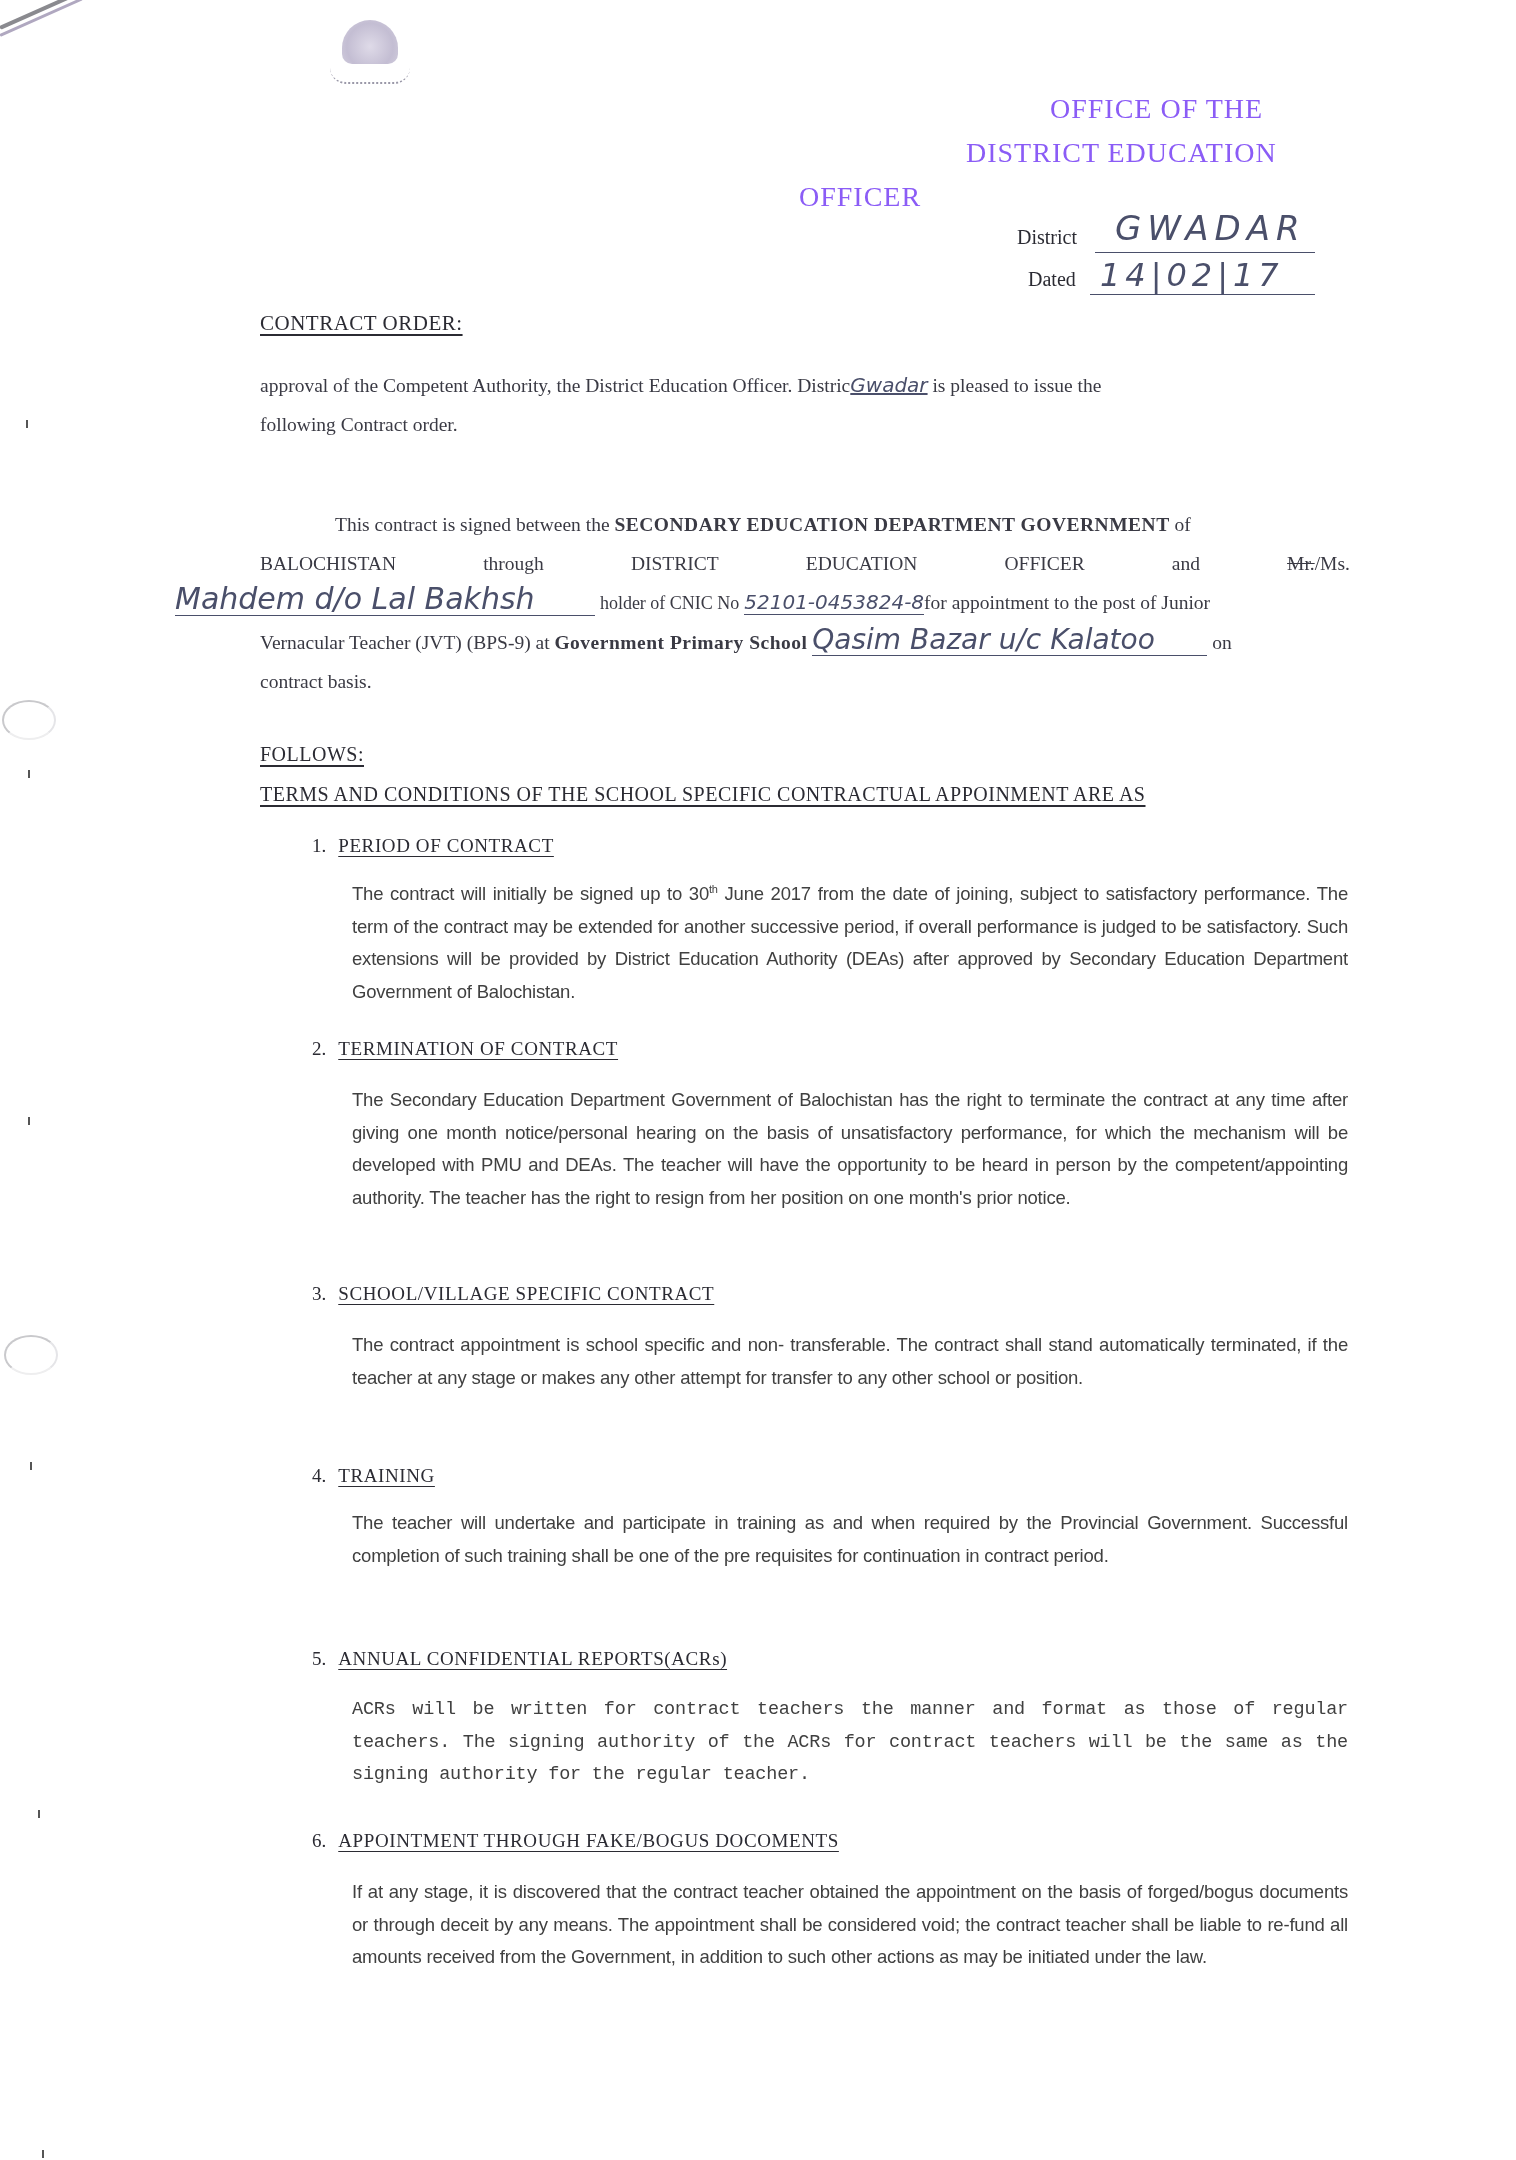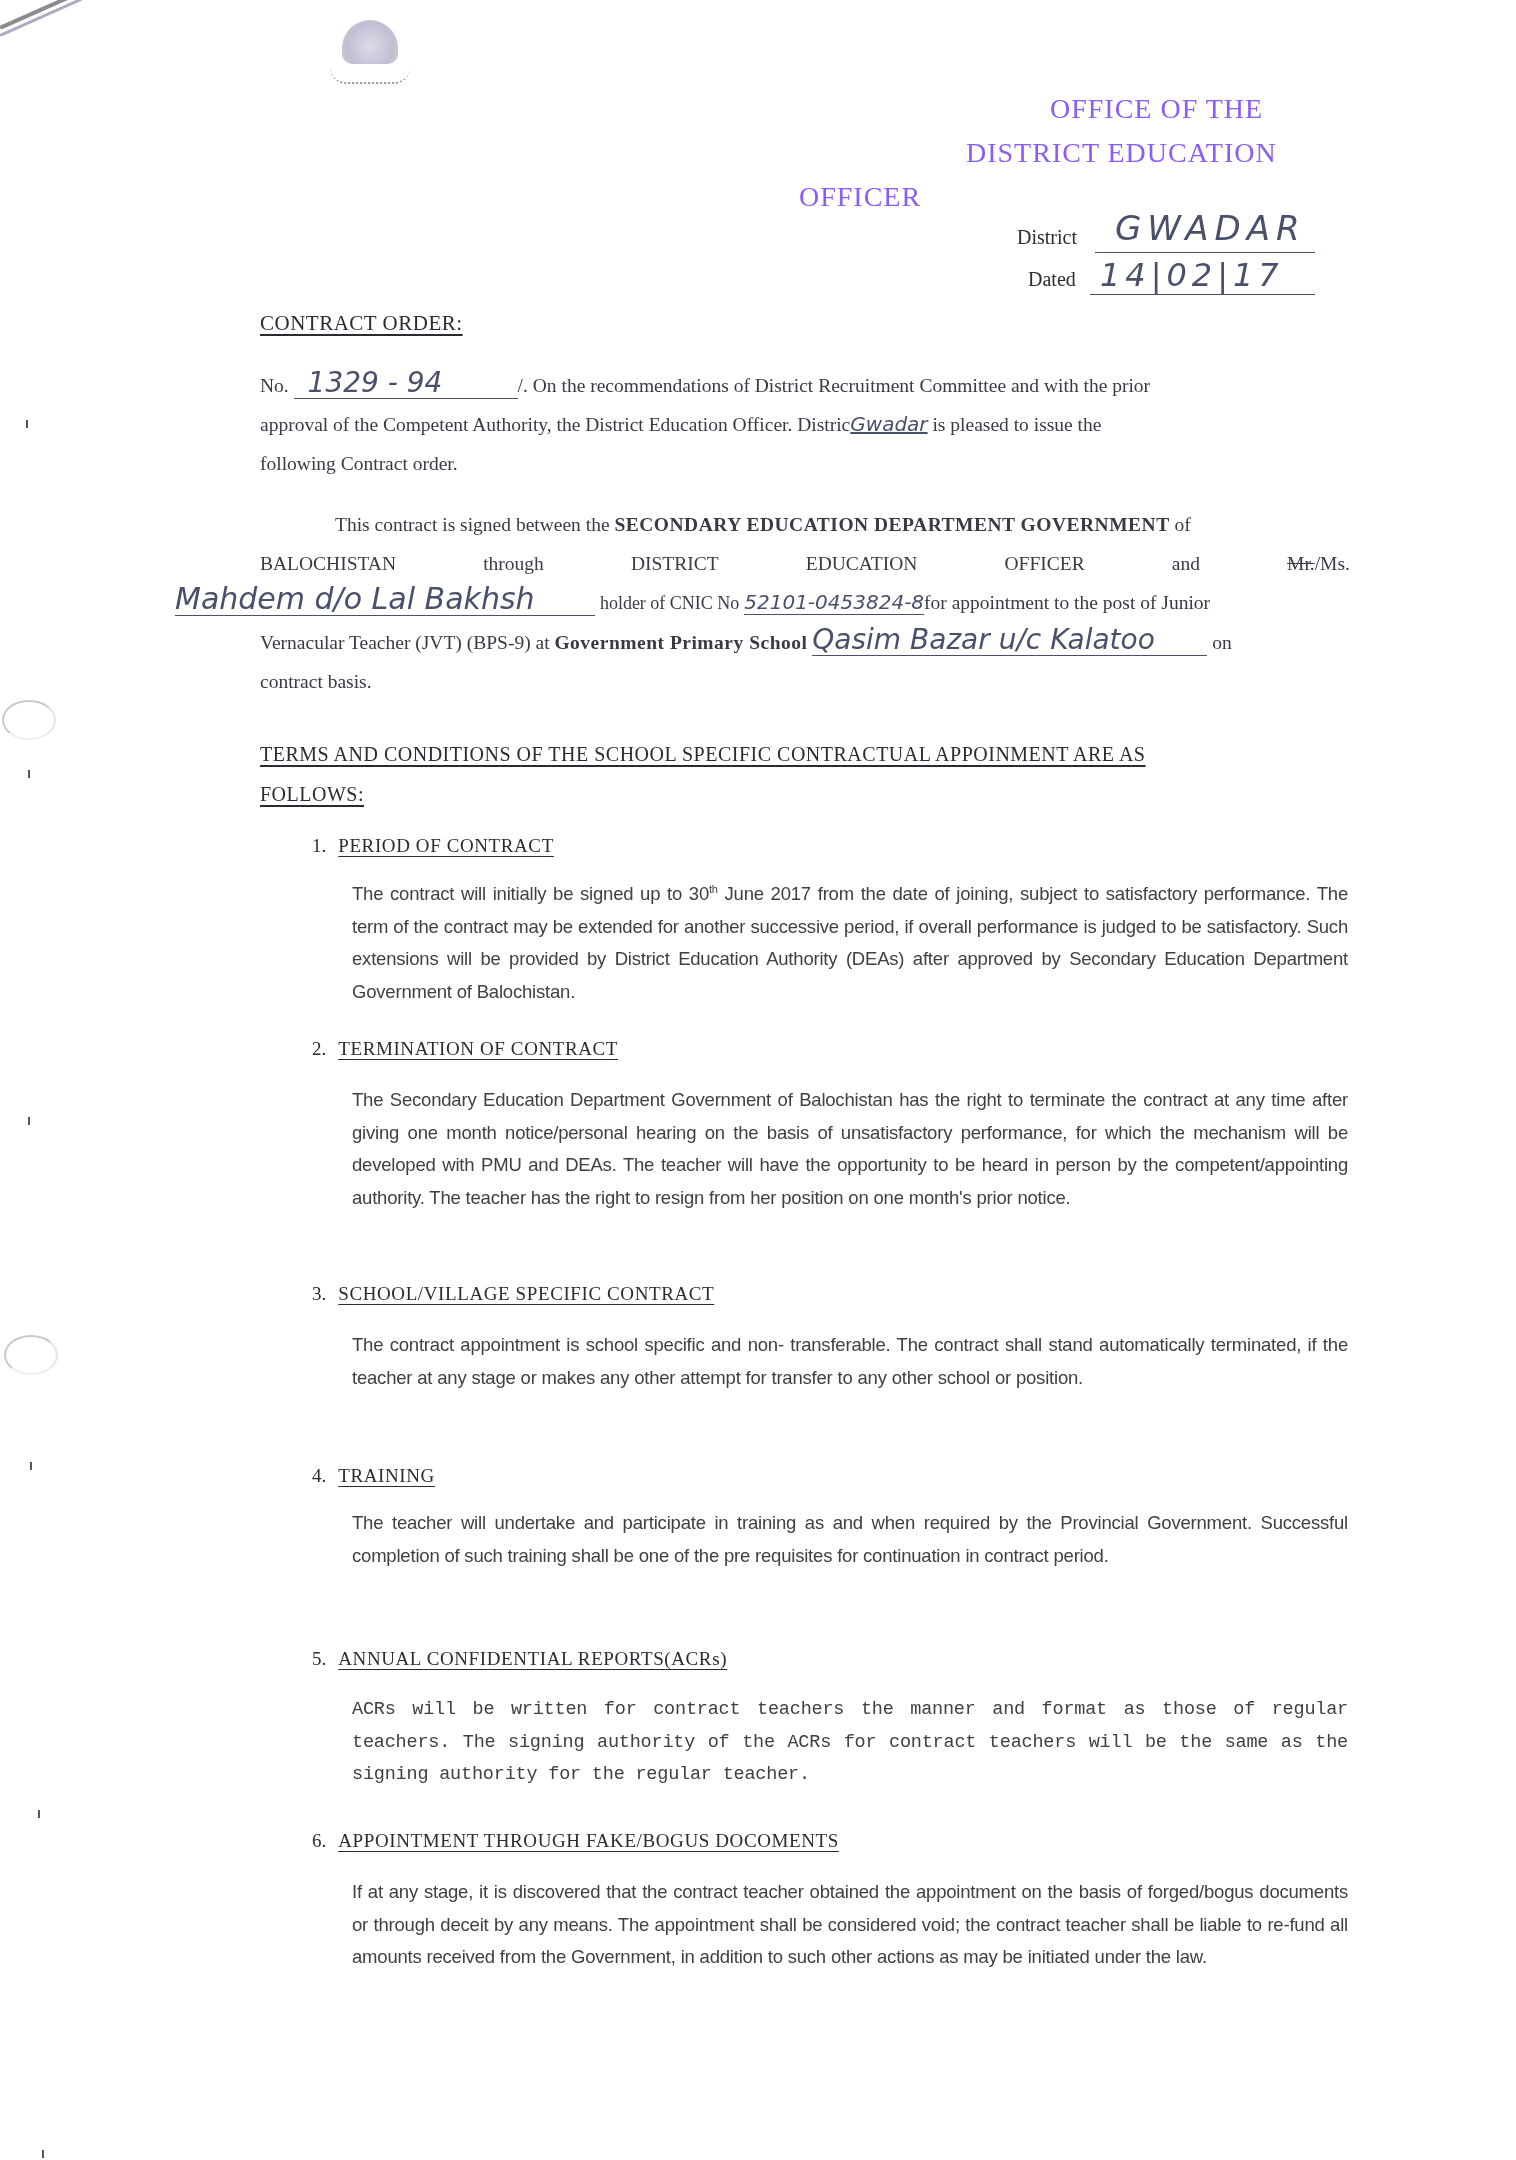--- a/index.html
+++ b/index.html
@@ -64,24 +64,20 @@
 <div class="abs hand" style="left:1115px; top:208px; font-size:34px; letter-spacing:6px;">GWADAR</div>
 
 <div class="abs serif label" style="left:1028px; top:268px;">Dated</div>
 <div class="fill-line" style="left:1090px; top:294px; width:225px;"></div>
 <div class="abs hand" style="left:1100px; top:256px; font-size:32px; letter-spacing:5px;">14|02|17</div>
 
 <div class="abs serif title-u" style="left:260px; top:311px; font-size:21px;">CONTRACT ORDER:</div>
 
 <div class="abs serif para" style="left:260px; top:366px; width:1090px;">
   <div>
-    <span>No.</span>
-    <span class="hand" style="display:inline-block; width:210px; border-bottom:1.5px solid #4a4f6a; font-size:28px; line-height:30px; text-align:left; padding-left:14px;">1329 - 94</span><span>/. On the recommendations of District Recruitment Committee and with the prior</span>
-  </div>
-  <div>
     <span>approval of the Competent Authority, the District Education Officer. Distric</span><span class="hand" style="font-size:20px; text-decoration:underline;">Gwadar</span><span> is pleased to issue the</span>
   </div>
   <div>following Contract order.</div>
 </div>
 
 <div class="abs serif para" style="left:260px; top:505px; width:1090px;">
   <div style="padding-left:75px;">
     <span>This contract is signed between the </span><span class="b">SECONDARY EDUCATION DEPARTMENT GOVERNMENT</span><span> of</span>
   </div>
   <div style="display:flex; justify-content:space-between;">
@@ -100,22 +96,22 @@
   </div>
   <div>
     <span>Vernacular Teacher (JVT) (BPS-9) at </span><span class="b">Government Primary School</span>
     <span class="hand" style="display:inline-block; width:395px; border-bottom:1.5px solid #4a4f6a; font-size:28px; line-height:30px;">Qasim Bazar u/c Kalatoo</span>
     <span>on</span>
   </div>
   <div>contract basis.</div>
 </div>
 
 <div class="abs serif" style="left:260px; top:734px; width:1100px; font-size:20px; line-height:40px;">
+  <div class="title-u">FOLLOWS:</div>
   <div class="title-u">TERMS AND CONDITIONS OF THE SCHOOL SPECIFIC CONTRACTUAL APPOINMENT ARE AS</div>
-  <div class="title-u">FOLLOWS:</div>
 </div>
 
 <div class="abs" style="left:312px; top:835px; width:1036px;">
   <div class="serif"><span class="sec-num">1.</span>&nbsp;&nbsp;&nbsp;<span class="sec-title">PERIOD OF CONTRACT</span></div>
   <div class="sans body-text" style="margin-top:16px; padding-left:40px;"><span>The contract will initially be signed up to 30</span><sup>th</sup><span> June 2017 from the date of joining, subject to satisfactory performance. The term of the contract may be extended for another successive period, if overall performance is judged to be satisfactory. Such extensions will be provided by District Education Authority (DEAs) after approved by Secondary Education Department Government of Balochistan.</span></div>
 </div>
 
 <div class="abs" style="left:312px; top:1038px; width:1036px;">
   <div class="serif"><span class="sec-num">2.</span>&nbsp;&nbsp;&nbsp;<span class="sec-title">TERMINATION OF CONTRACT</span></div>
   <div class="sans body-text" style="margin-top:24px; padding-left:40px;">The Secondary Education Department Government of Balochistan has the right to terminate the contract at any time after giving one month notice/personal hearing on the basis of unsatisfactory performance, for which the mechanism will be developed with PMU and DEAs.  The teacher will have the opportunity to be heard in person by the competent/appointing authority. The teacher has the right to resign from her position on one month's prior notice.</div>

